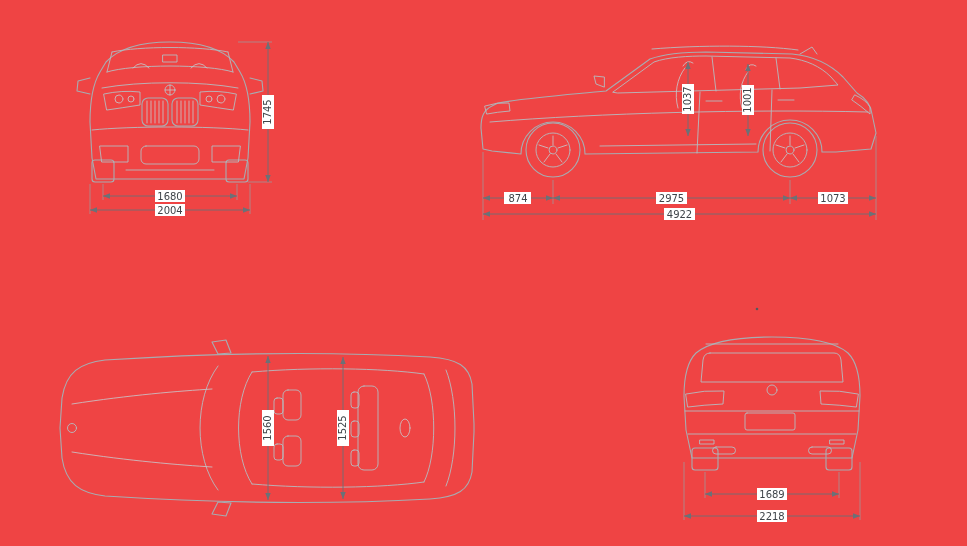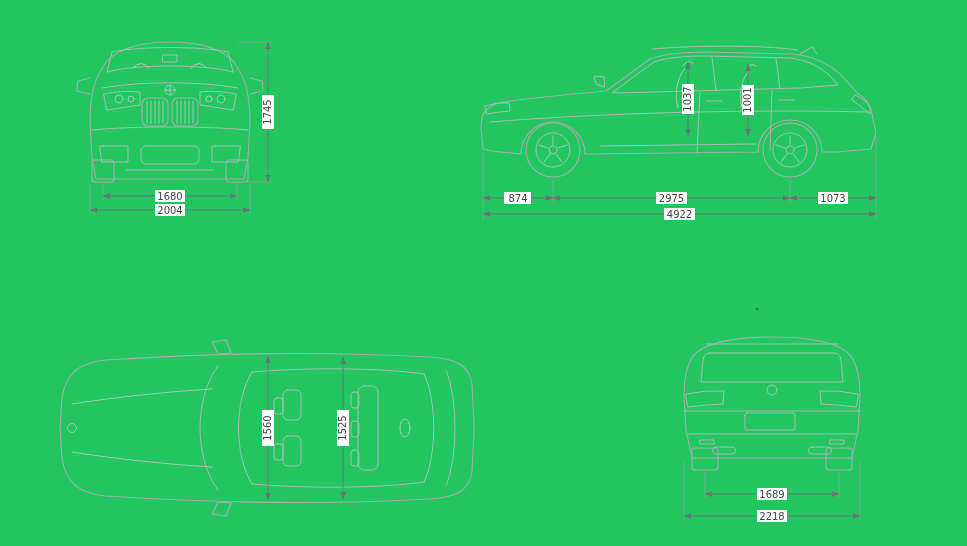--- a/index.html
+++ b/index.html
@@ -1,16 +1,16 @@
 <!DOCTYPE html>
 <html><head>
 <meta charset="utf-8">
 <style>
   html,body{margin:0;padding:0;background:#ffffff;}
-  .stage{width:967px;height:546px;background:#22c55e;position:relative;overflow:hidden;}
+  .stage{width:967px;height:546px;background:#ef4444;position:relative;overflow:hidden;}
   svg{display:block;}
   .car {fill:none;stroke:#a7acb1;stroke-width:1.1;stroke-linejoin:round;stroke-linecap:round;}
   .car2{fill:none;stroke:#b6bbbf;stroke-width:0.9;stroke-linejoin:round;stroke-linecap:round;}
   .car3{fill:none;stroke:#c7cbcf;stroke-width:0.8;stroke-linejoin:round;stroke-linecap:round;}
   .ext {fill:none;stroke:#9aa0a5;stroke-width:0.7;}
   .dim {fill:none;stroke:#6b7177;stroke-width:0.9;}
   .mask{fill:#ffffff;}
   .lbl {font-family:"DejaVu Sans","Liberation Sans",sans-serif;font-size:10px;fill:#3f4449;}
 </style>
 </head>

